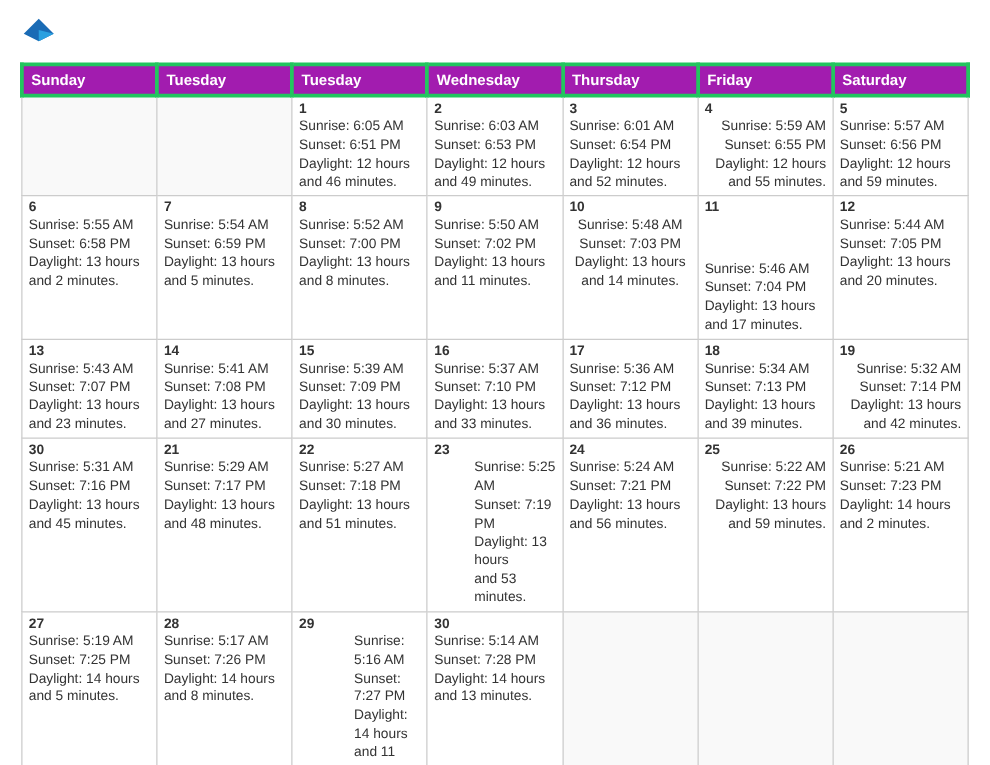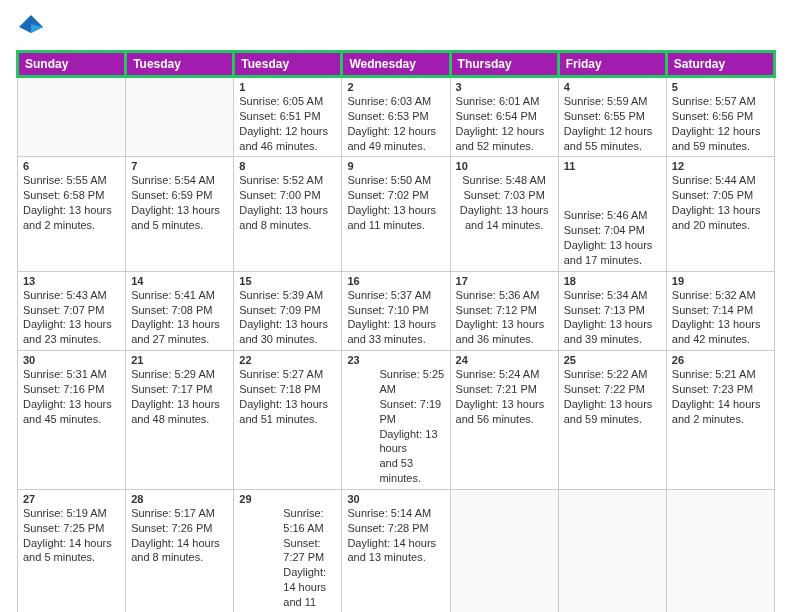--- a/index.html
+++ b/index.html
@@ -157,21 +157,21 @@
           </td>
           <td>
             <span class="day-number">3</span>
             <div class="day-detail" style="white-space: pre-line;">Sunrise: 6:01 AM
 Sunset: 6:54 PM
 Daylight: 12 hours
 and 52 minutes.</div>
           </td>
           <td>
             <span class="day-number">4</span>
-            <div class="day-detail" style="white-space: pre-line;">Sunrise: 5:59 AM
+            <div class="day-detail" style="white-space: pre-line; text-align: right;">Sunrise: 5:59 AM
 Sunset: 6:55 PM
 Daylight: 12 hours
 and 55 minutes.</div>
           </td>
           <td>
             <span class="day-number">5</span>
             <div class="day-detail" style="white-space: pre-line;">Sunrise: 5:57 AM
 Sunset: 6:56 PM
 Daylight: 12 hours
 and 59 minutes.</div>
@@ -266,21 +266,21 @@
           </td>
           <td>
             <span class="day-number">18</span>
             <div class="day-detail" style="white-space: pre-line;">Sunrise: 5:34 AM
 Sunset: 7:13 PM
 Daylight: 13 hours
 and 39 minutes.</div>
           </td>
           <td>
             <span class="day-number">19</span>
-            <div class="day-detail" style="white-space: pre-line;">Sunrise: 5:32 AM
+            <div class="day-detail" style="white-space: pre-line; text-align: right;">Sunrise: 5:32 AM
 Sunset: 7:14 PM
 Daylight: 13 hours
 and 42 minutes.</div>
           </td>
         </tr>
         <tr class="week-row">
           <td>
             <span class="day-number">30</span>
             <div class="day-detail" style="white-space: pre-line;">Sunrise: 5:31 AM
 Sunset: 7:16 PM
@@ -310,21 +310,21 @@
           </td>
           <td>
             <span class="day-number">24</span>
             <div class="day-detail" style="white-space: pre-line;">Sunrise: 5:24 AM
 Sunset: 7:21 PM
 Daylight: 13 hours
 and 56 minutes.</div>
           </td>
           <td>
             <span class="day-number">25</span>
-            <div class="day-detail" style="white-space: pre-line;">Sunrise: 5:22 AM
+            <div class="day-detail" style="white-space: pre-line; text-align: right;">Sunrise: 5:22 AM
 Sunset: 7:22 PM
 Daylight: 13 hours
 and 59 minutes.</div>
           </td>
           <td>
             <span class="day-number">26</span>
             <div class="day-detail" style="white-space: pre-line;">Sunrise: 5:21 AM
 Sunset: 7:23 PM
 Daylight: 14 hours
 and 2 minutes.</div>

